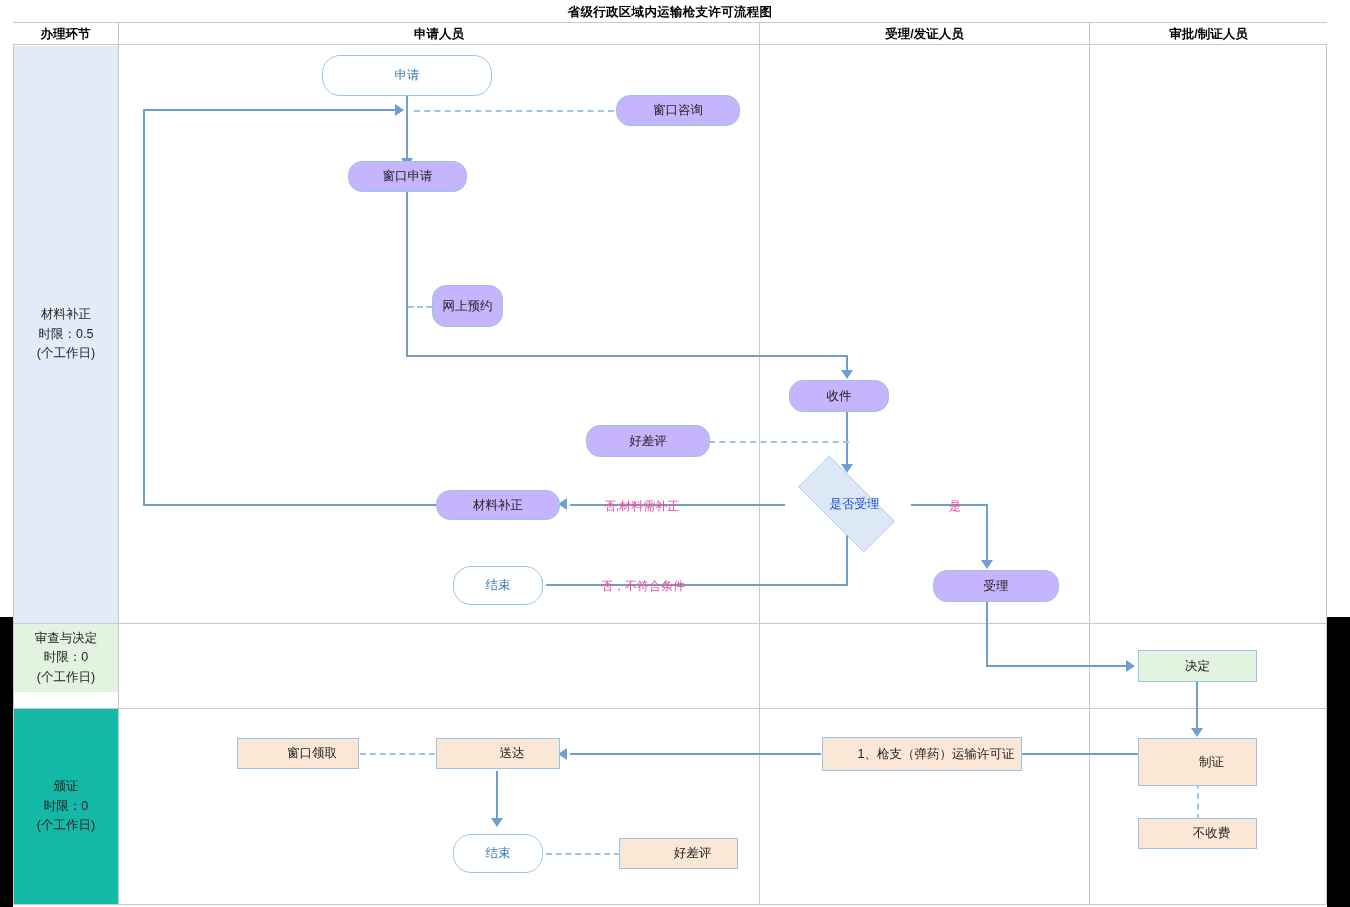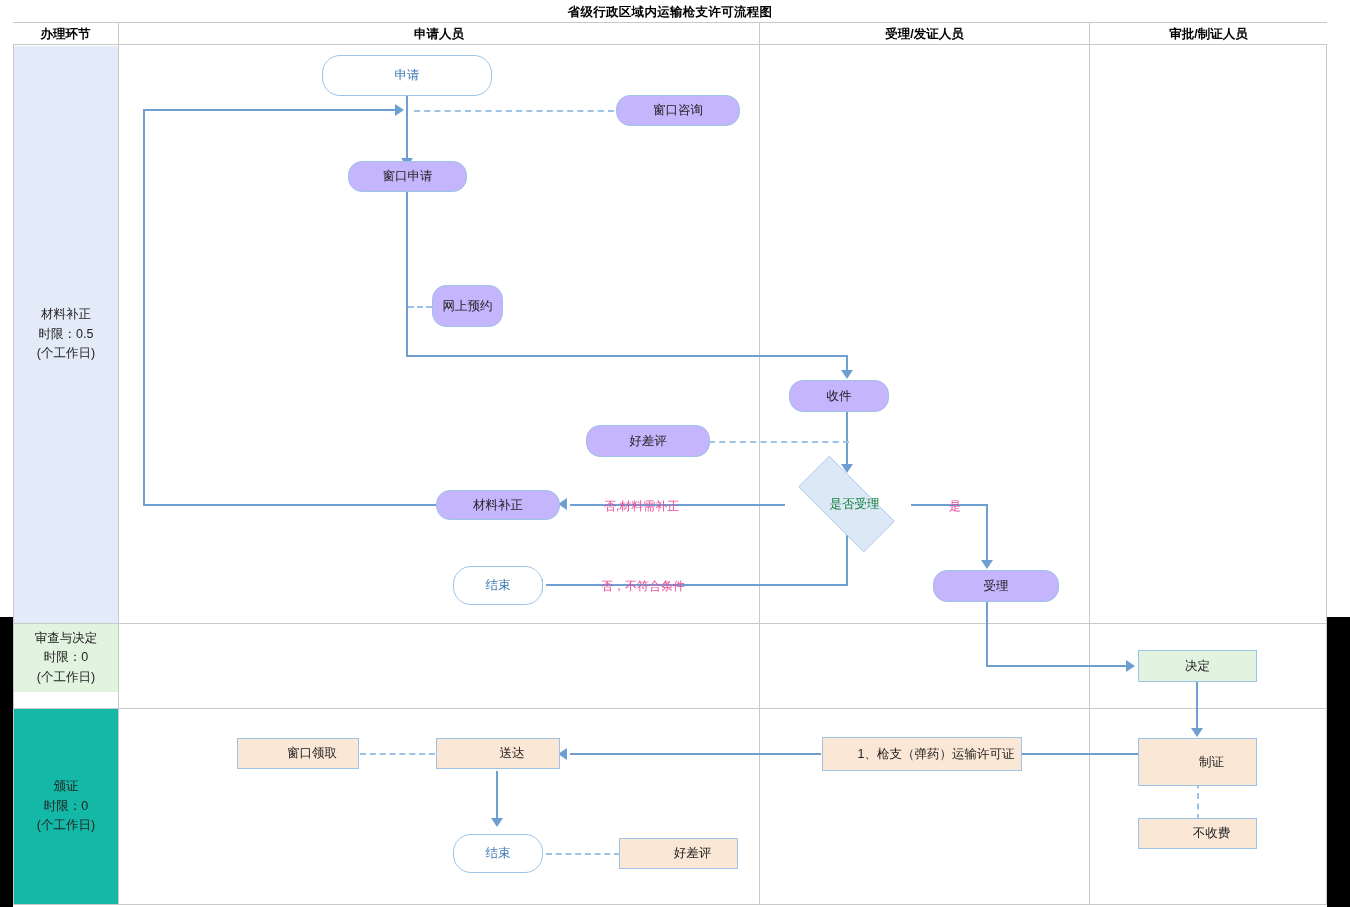--- a/index.html
+++ b/index.html
@@ -103,21 +103,21 @@
   }
   .n-diamond .dia-shape {
     position: absolute; inset: 0;
     background: #dde8f7;
     border: 1px solid #9dc3e6;
     transform: rotate(45deg) scale(0.707);
     box-sizing: border-box;
   }
   .n-diamond .dia-label {
     position: relative; z-index: 2;
-    font-size: 12.5px; color: #15803d; margin-left: 16px;
+    font-size: 12.5px; color: #1d4ed8; margin-left: 16px;
   }
 
   
   .ln { position: absolute; background: #6f9fd0; z-index: 2; }
   .lh { height: 2px; }
   .lv { width: 2px; }
   .dash-h {
     position: absolute; height: 0; z-index: 2;
     border-top: 2px dashed #9dc3e6;
   }

